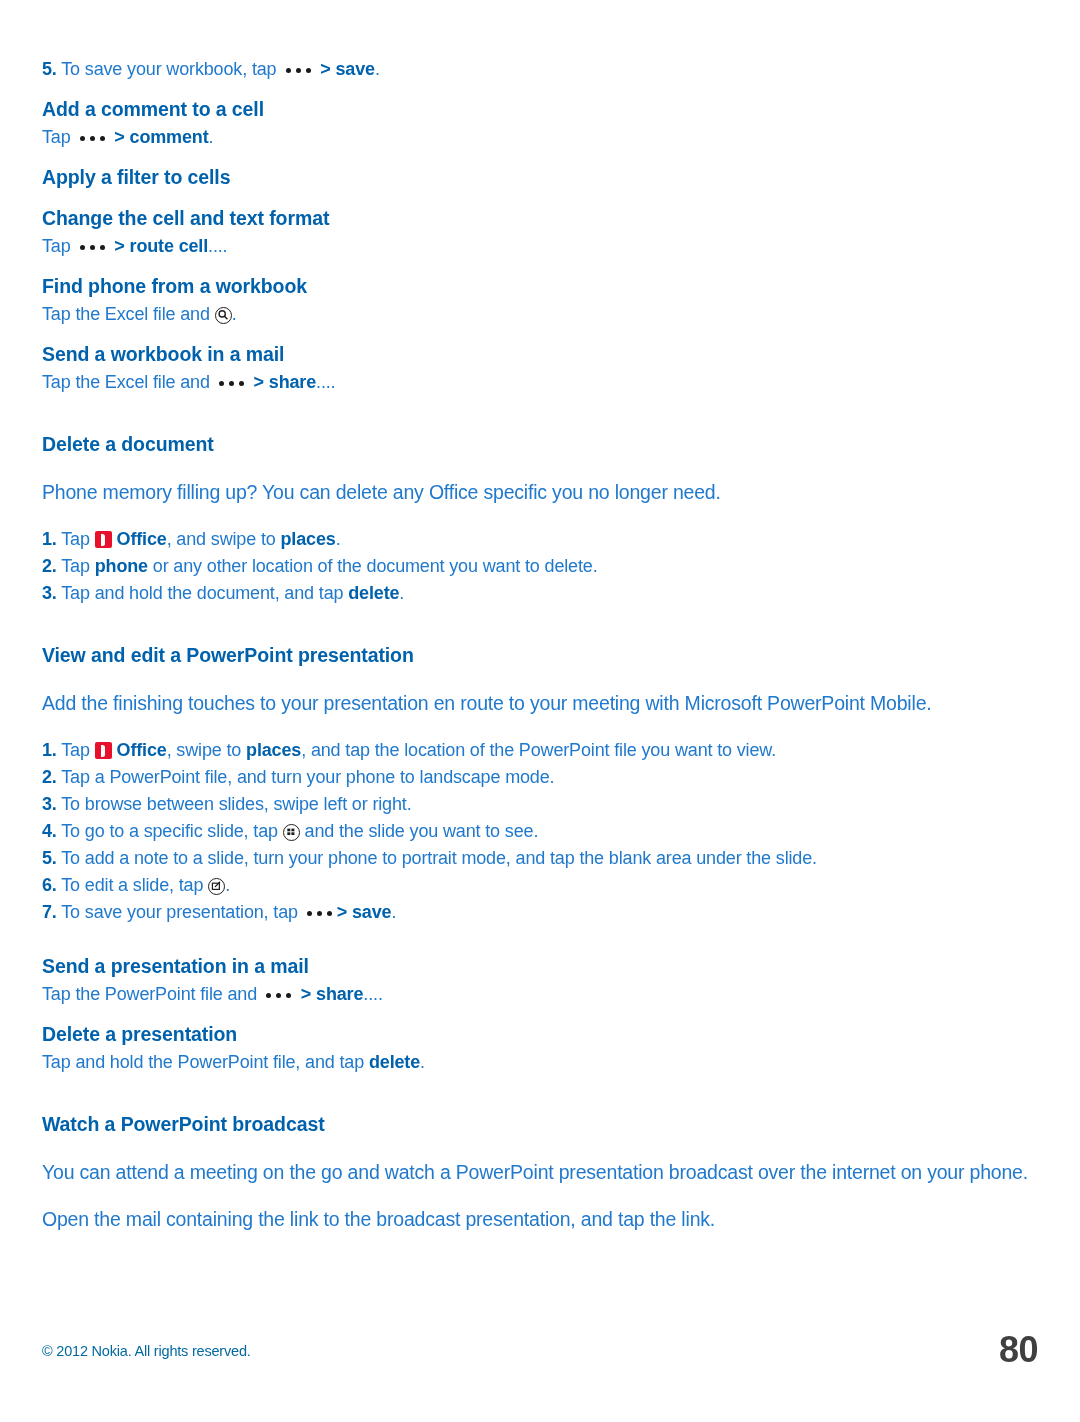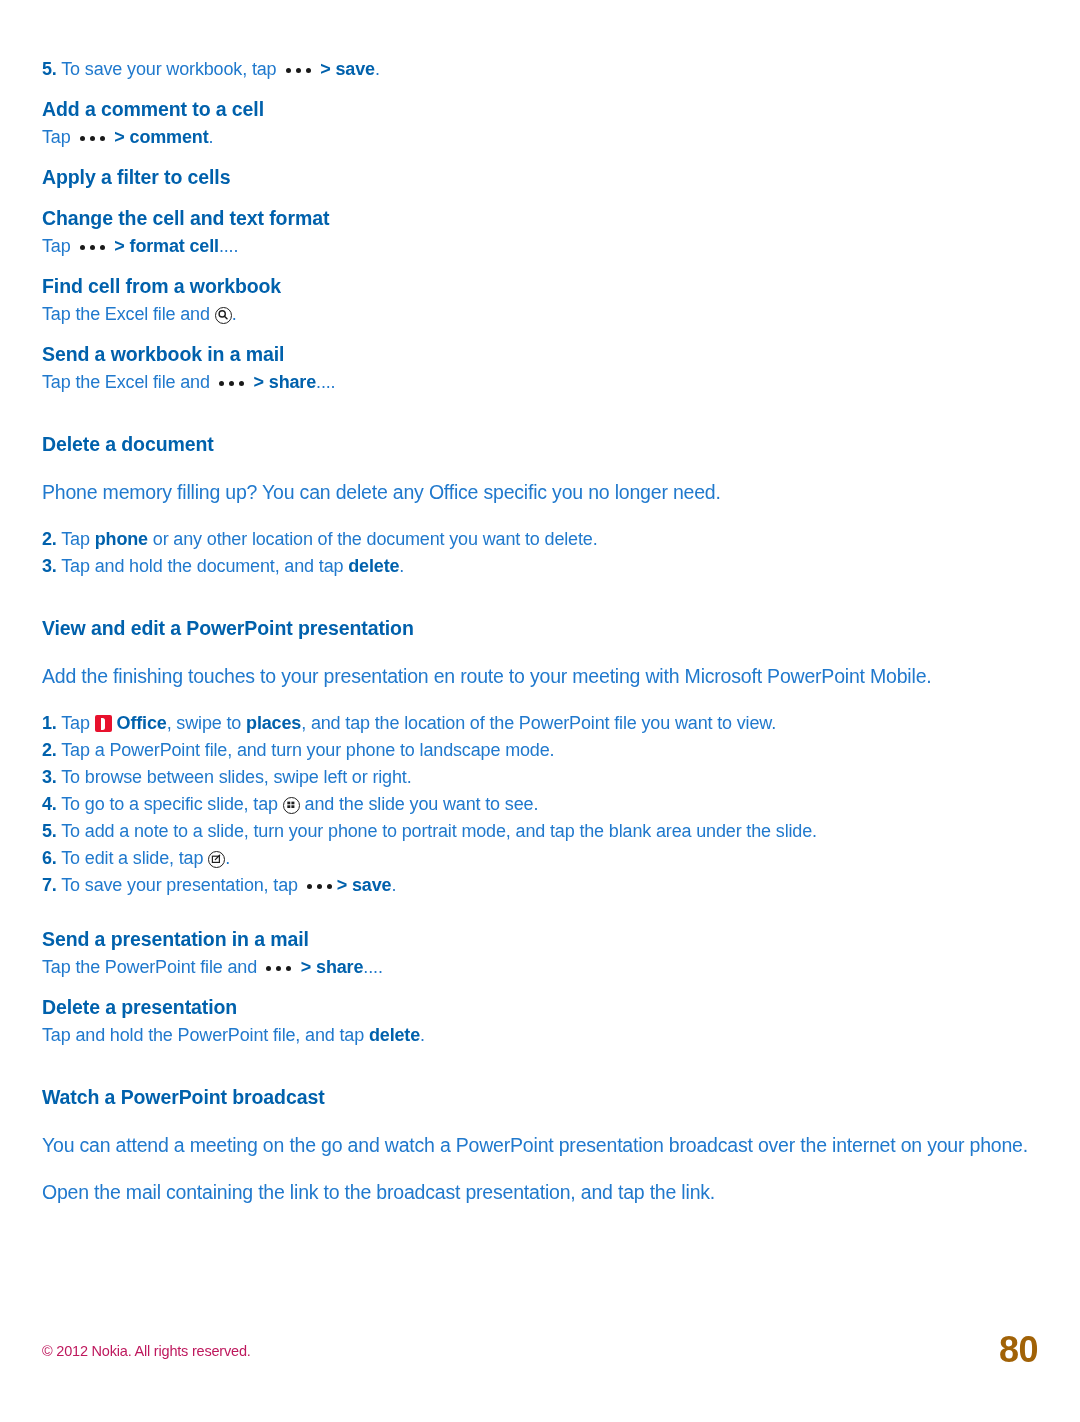--- a/index.html
+++ b/index.html
@@ -143,29 +143,29 @@
     position: absolute;
     left: 42px;
     top: 1337px;
     width: 996px;
     height: 40px;
   }
   .copyright {
     position: absolute;
     left: 0;
     top: 6px;
-    color: #be185d;
+    color: #0369a1;
     font-size: 14.5px;
     letter-spacing: -0.2px;
   }
   .pagenum {
     position: absolute;
     right: 0;
     top: -8px;
-    color: #a16207;
+    color: #404040;
     font-size: 36px;
     font-weight: bold;
     letter-spacing: -0.5px;
   }
 </style>
 </head>
 <body>
 
 <div class="page">
   <div class="content">
@@ -197,28 +197,28 @@
     </div>
 
     <div class="gap-sm"></div>
 
     <div class="block">
       <div class="h-sub">Change the cell and text format</div>
       <div class="body-line">
         <span>Tap</span>
         <span class="icon-dots"><i></i><i></i><i></i></span>
         <b>&gt;</b>
-        <b>format cell</b><span>....</span>
-      </div>
-    </div>
-
-    <div class="gap-sm"></div>
-
-    <div class="block">
-      <div class="h-sub">Find cell from a workbook</div>
+        <b>route cell</b><span>....</span>
+      </div>
+    </div>
+
+    <div class="gap-sm"></div>
+
+    <div class="block">
+      <div class="h-sub">Find phone from a workbook</div>
       <div class="body-line">
         <span>Tap the Excel file and</span>
         <span class="icon-circ">
           <svg width="14" height="14" viewBox="0 0 14 14">
             <circle cx="6.2" cy="5.9" r="3.1" fill="none" stroke="#1f1f1f" stroke-width="1.4"></circle>
             <line x1="8.4" y1="8.2" x2="11" y2="10.8" stroke="#1f1f1f" stroke-width="1.5" stroke-linecap="round"></line>
           </svg>
         </span><span>.</span>
       </div>
     </div>
@@ -237,20 +237,24 @@
 
     <div class="gap-xl"></div>
 
     <div class="block">
       <div class="h-sec">Delete a document</div>
       <div class="gap-md"></div>
       <div class="para">Phone memory filling up? You can delete any Office specific you no longer need.</div>
       <div class="gap-md"></div>
       <div class="steps">
 
+        <div class="body-line step">
+          <span class="num">1.</span>
+          <span>Tap </span><span class="icon-office"></span><b> Office</b><span>, and swipe to </span><b>places</b><span>.</span>
+        </div>
 
         <div class="body-line step">
           <span class="num">2.</span>
           <span>Tap </span><b>phone</b><span> or any other location of the document you want to delete.</span>
         </div>
 
         <div class="body-line step">
           <span class="num">3.</span>
           <span>Tap and hold the document, and tap </span><b>delete</b><span>.</span>
         </div>

